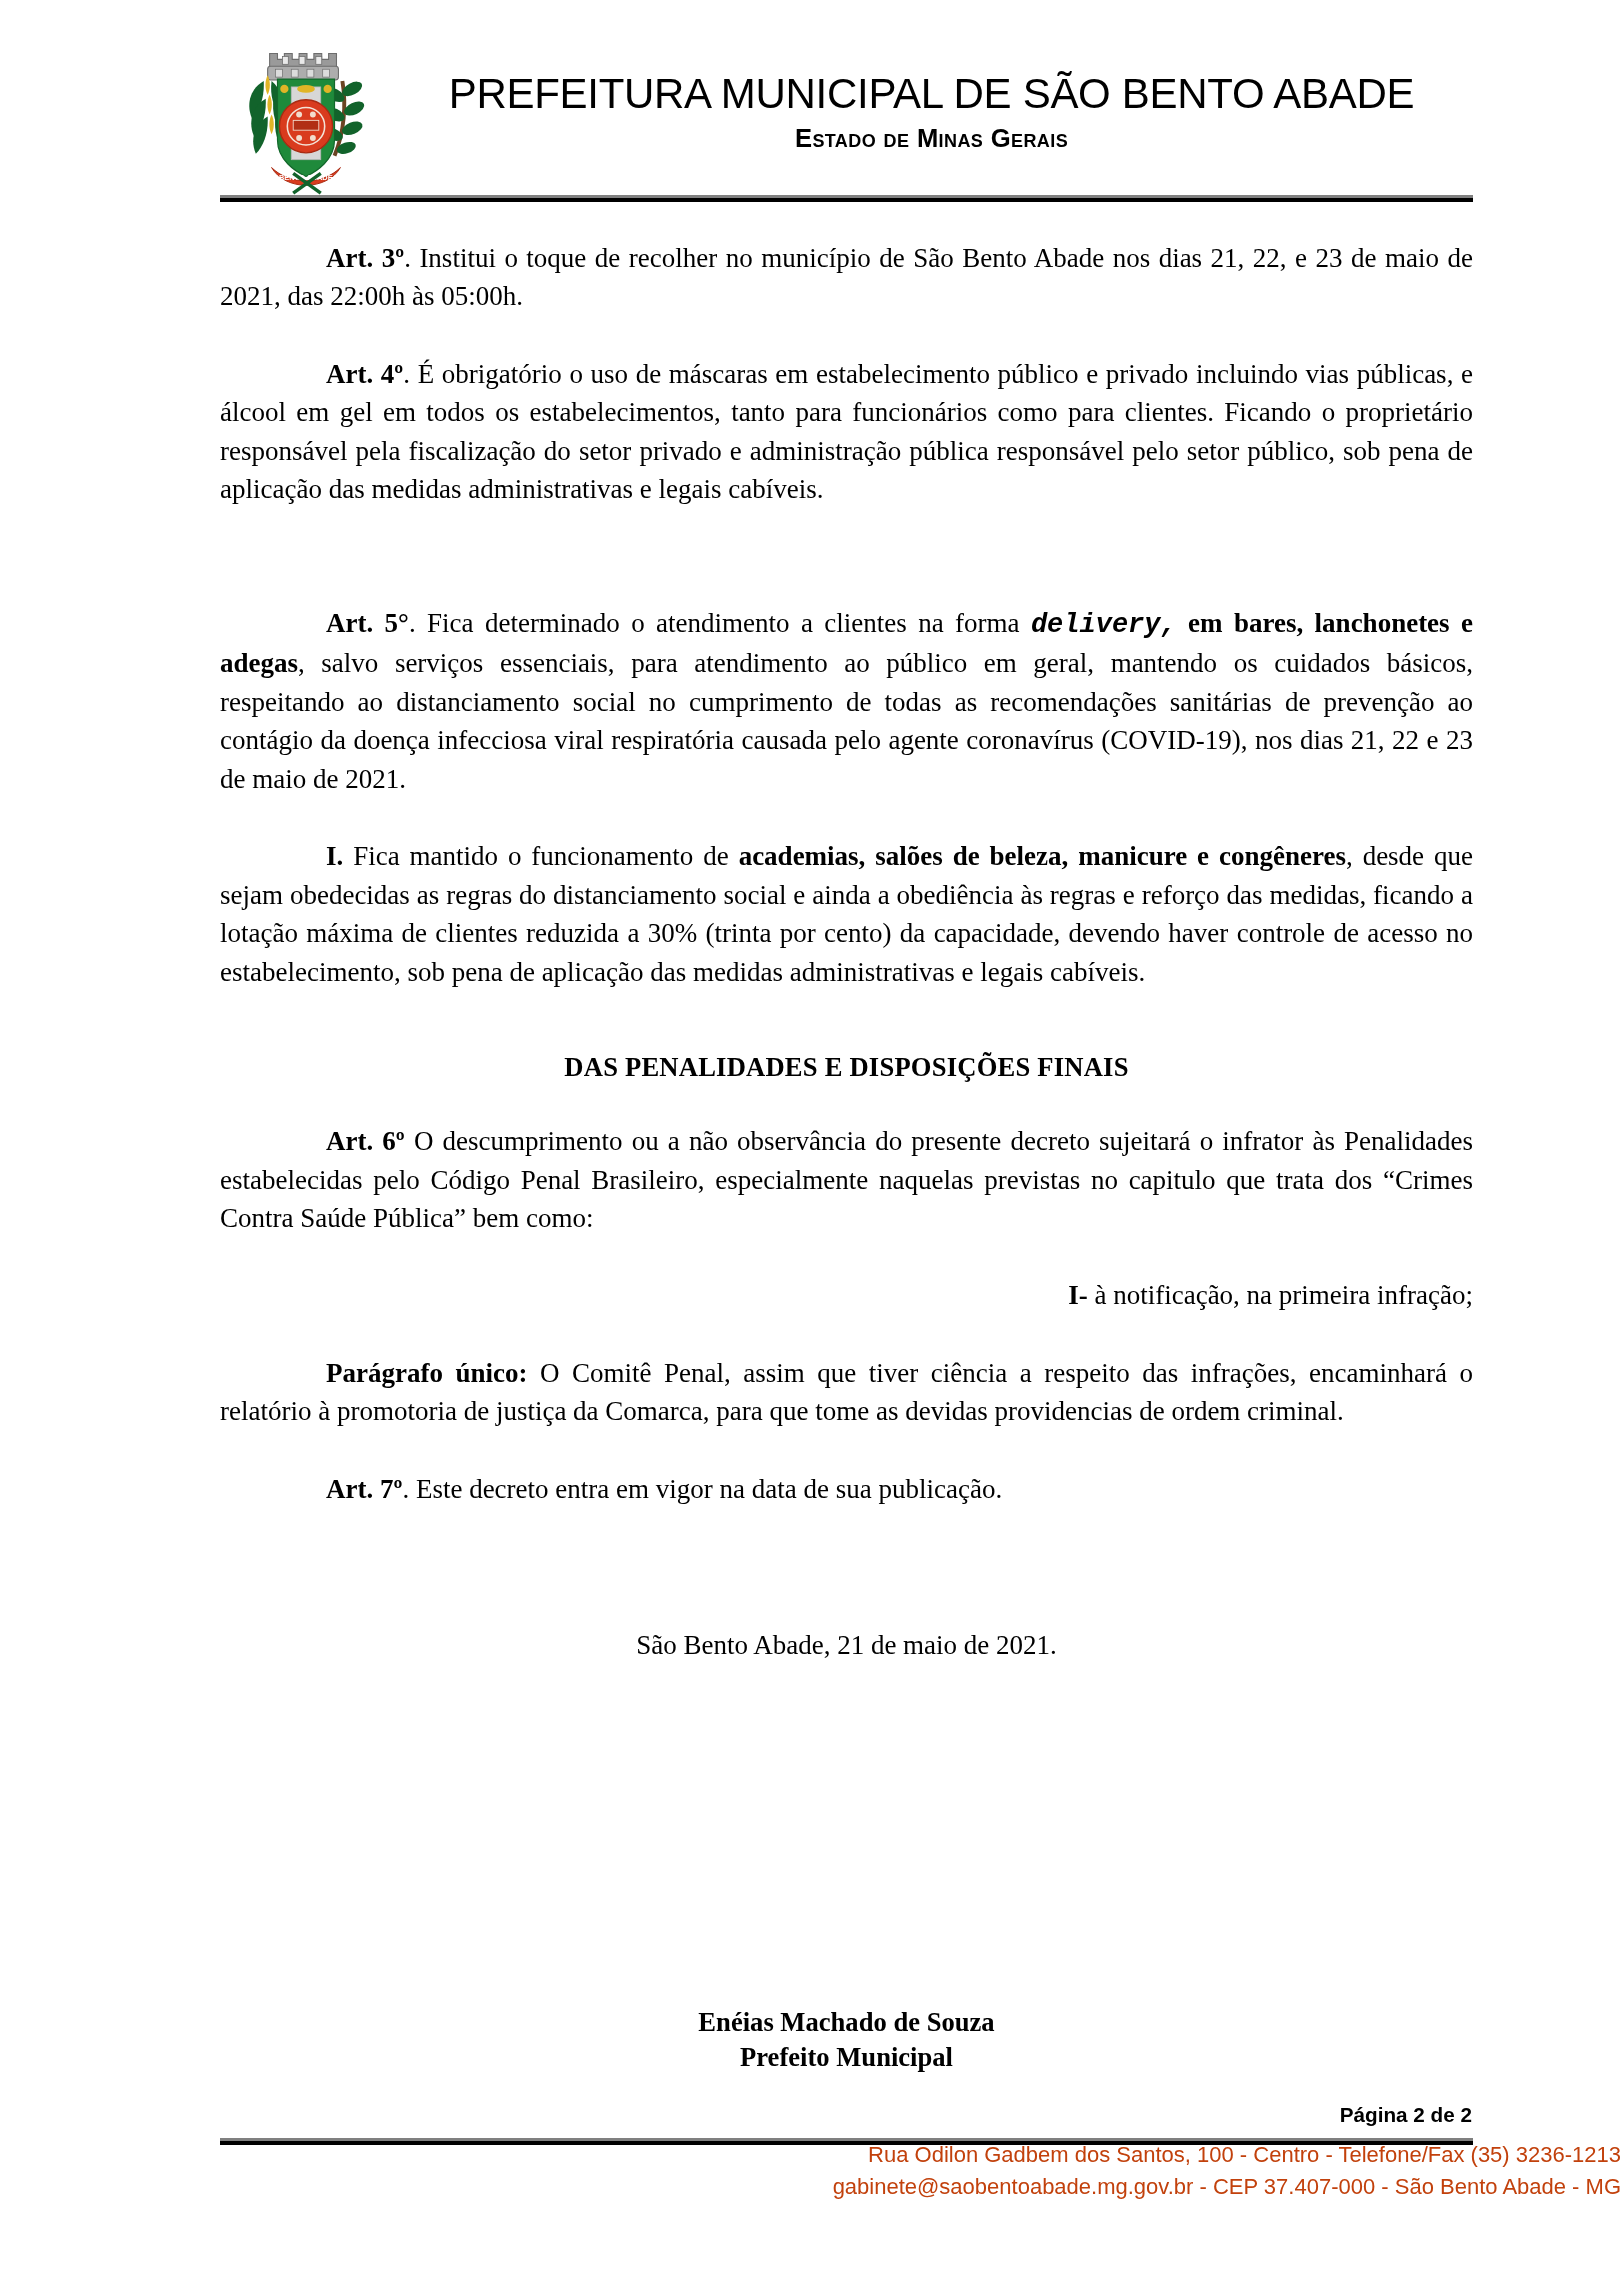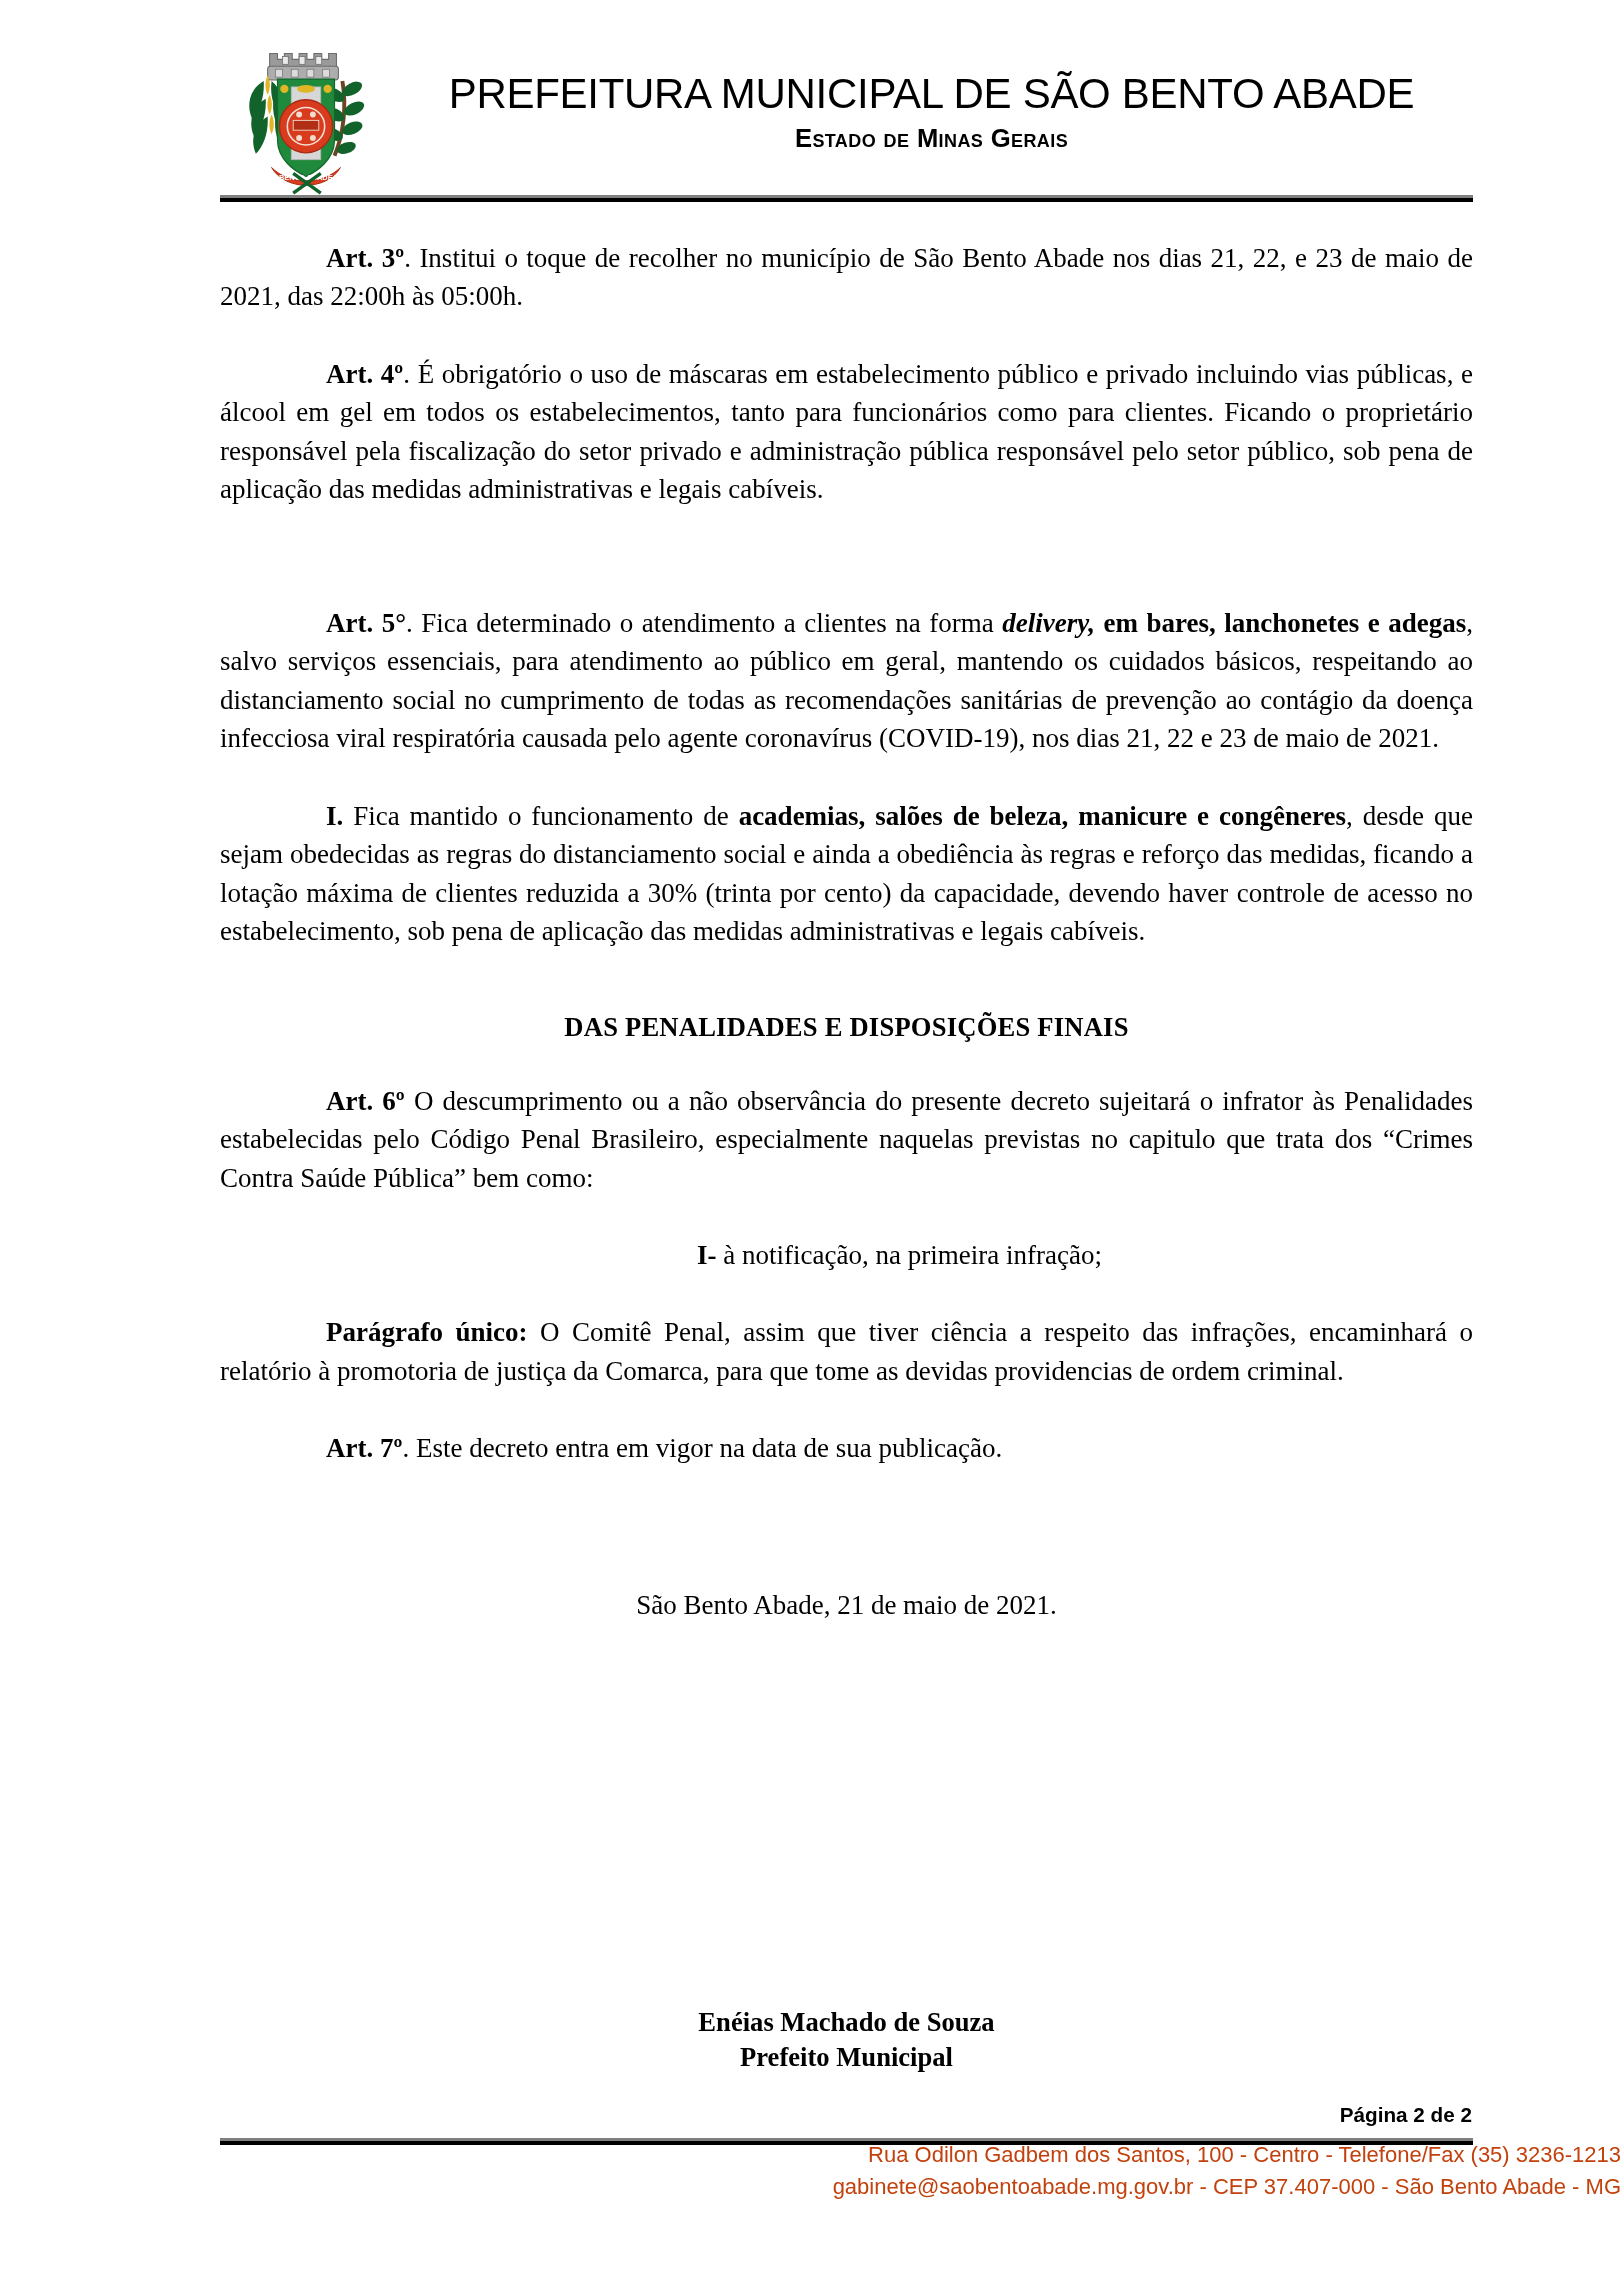--- a/index.html
+++ b/index.html
@@ -118,27 +118,27 @@
     font-weight: 700;
     text-align: center;
     text-indent: 0;
     letter-spacing: 0.2px;
   }
 
   .item-line {
     margin: 0;
     font-size: 27px;
     line-height: 1.425;
-    text-align: center;
+    text-align: right;
     text-indent: 0;
     padding-left: 106px;
   }
 
   b, strong { font-weight: 700; }
-  .bi { font-weight: 700; font-style: italic; }
+  .bi { font-weight: 700; font-style: italic; font-family: Liberation Mono, monospace; }
   .gap-md { height: 39px; }
   .gap-lg { height: 61px; }
   .gap-xl { height: 95px; }
 
   
   .sig-block {
     position: absolute;
     left: 220px;
     top: 2005px;
     width: 1253px;

